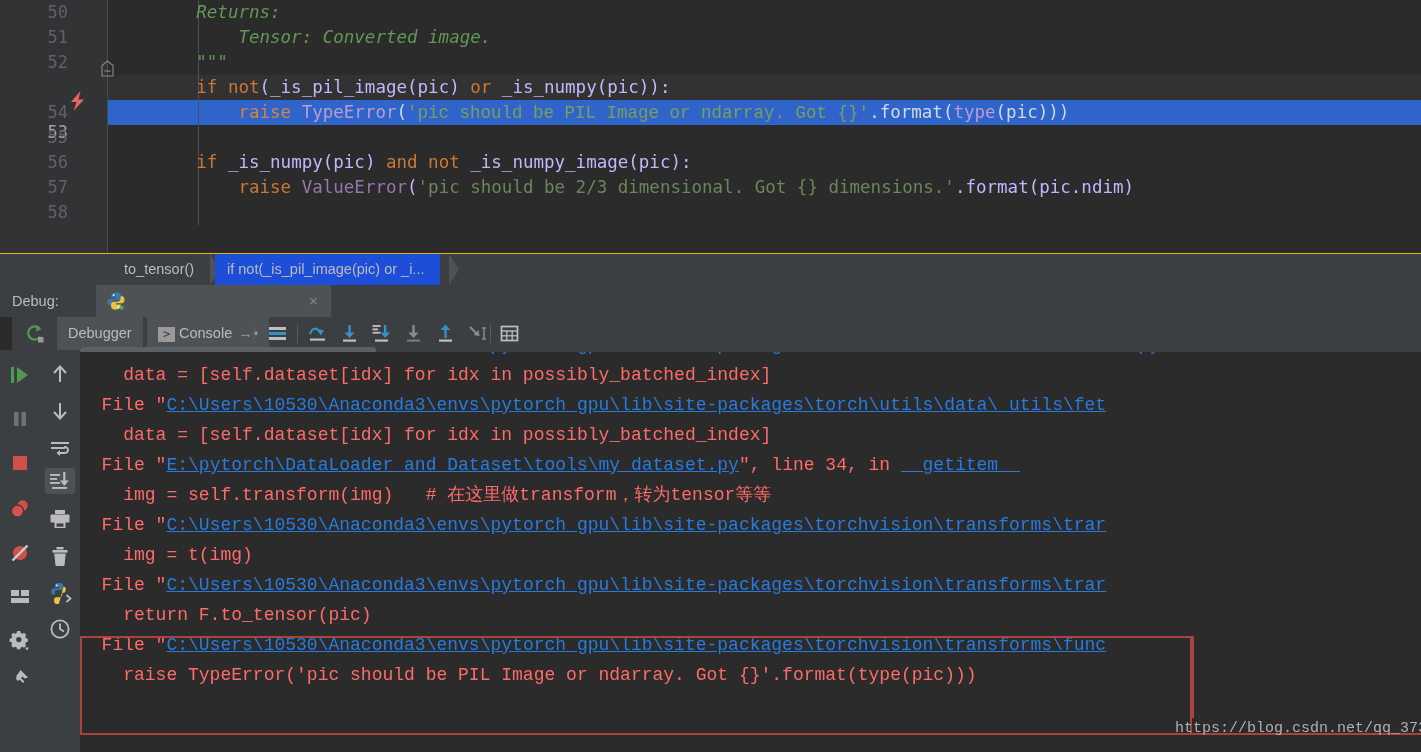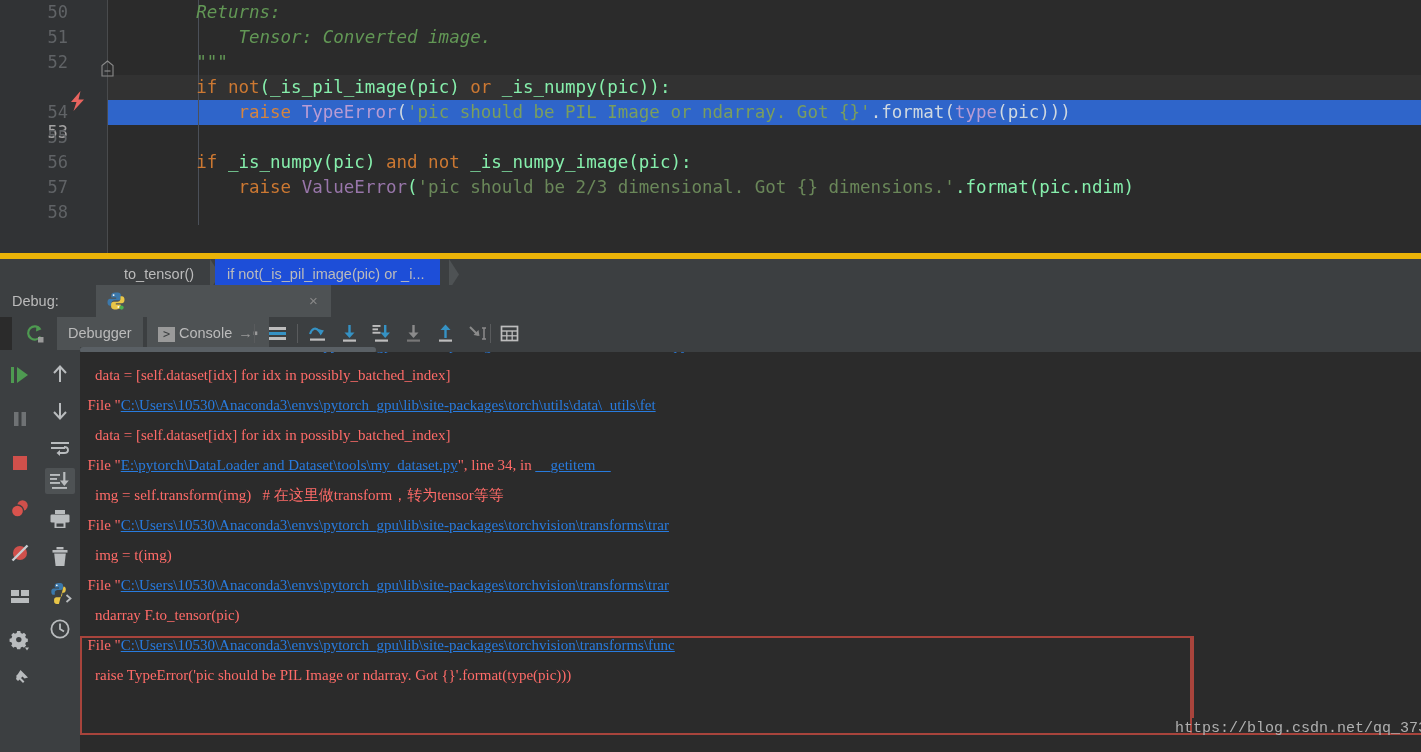--- a/index.html
+++ b/index.html
@@ -50,41 +50,41 @@
     background: #2f65ca;
   }
   .indent-guide {
     position: absolute; width: 1px; height: 25px; background: #4b5059;
   }
   
   .s-doc  { color: #629755; font-style: italic; }
   .s-str  { color: #6a8759; }
   .s-kw   { color: #cc7832; }
   .s-cls  { color: #9876aa; }
-  .s-txt  { color: #86efac; }
+  .s-txt  { color: #c4b5fd; }
   .s-trip { color: #629755; }
-  .sel .s-str { color: #7a9e5e; }
+  .sel .s-str { color: #7a9e5e; font-family: Liberation Mono, monospace; }
   .sel .s-kw  { color: #d4843f; }
   .sel .s-txt { color: #cfd8e0; }
   .sel .s-cls { color: #b89cd4; }
 
   .fold-marker {
     position: absolute; left: 101px; top: 60px;
     width: 13px; height: 17px;
   }
   .bolt-icon {
     position: absolute; left: 68px; top: 90px;
     width: 20px; height: 22px;
   }
 
   
   #breadcrumb {
     position: absolute; left: 0; top: 253px; width: 1421px; height: 32px;
     background: #3c3f41;
-    border-top: 6px solid #eab308;
+    border-top: 1px solid #eab308;
   }
   .bc-item {
     position: absolute; top: 0; height: 31px; line-height: 31px;
     color: #bbbbbb; font-size: 14.5px; padding: 0 16px 0 12px;
     font-family: "Liberation Sans", sans-serif;
     white-space: nowrap;
   }
   .bc-1 { left: 112px; }
   .bc-2 { left: 215px; background: #1d4ed8; }
   .bc-arrow {
@@ -160,21 +160,21 @@
     border-radius: 2px;
   }
 
   
   #console {
     position: absolute; left: 80px; top: 352px; width: 1341px; height: 400px;
     background: #2b2b2b; overflow: hidden;
   }
   .oline {
     position: relative; height: 30px; line-height: 30px; white-space: pre;
-    font-family: Liberation Serif, serif; font-size: 15px;
+    font-family: Liberation Mono, monospace; font-size: 18px;
     color: #ff6b68;
   }
   .lnk { color: #287bde; text-decoration: underline; }
   .cn  { color: #ff6b68; }
   #console-hscroll {
     position: absolute; left: 80px; top: 347px; width: 1341px; height: 6px;
     background: #3c3f41;
   }
   #console-hscroll-thumb {
     position: absolute; left: 0; top: 0; width: 296px; height: 6px;
@@ -479,21 +479,21 @@
   <div id="console-lines">
       <div class="oline" style="margin-top: -22px;"><span class="cn">  File "</span><span class="lnk">C:\Users\10530\Anaconda3\envs\pytorch_gpu\lib\site-packages\torch\utils\data\_utils\fetch.py</span></div>
       <div class="oline"><span class="cn">    data = [self.dataset[idx] for idx in possibly_batched_index]</span></div>
       <div class="oline"><span class="cn">  File "</span><span class="lnk">C:\Users\10530\Anaconda3\envs\pytorch_gpu\lib\site-packages\torch\utils\data\_utils\fet</span></div>
       <div class="oline"><span class="cn">    data = [self.dataset[idx] for idx in possibly_batched_index]</span></div>
       <div class="oline"><span class="cn">  File "</span><span class="lnk">E:\pytorch\DataLoader and Dataset\tools\my_dataset.py</span><span class="cn">", line 34, in </span><span class="lnk">__getitem__</span></div>
       <div class="oline"><span class="cn">    img = self.transform(img)   # 在这里做transform，转为tensor等等</span></div>
       <div class="oline"><span class="cn">  File "</span><span class="lnk">C:\Users\10530\Anaconda3\envs\pytorch_gpu\lib\site-packages\torchvision\transforms\trar</span></div>
       <div class="oline"><span class="cn">    img = t(img)</span></div>
       <div class="oline"><span class="cn">  File "</span><span class="lnk">C:\Users\10530\Anaconda3\envs\pytorch_gpu\lib\site-packages\torchvision\transforms\trar</span></div>
-      <div class="oline"><span class="cn">    ndarray F.to_tensor(pic)</span></div>
+      <div class="oline"><span class="cn">    return F.to_tensor(pic)</span></div>
       <div class="oline"><span class="cn">  File "</span><span class="lnk">C:\Users\10530\Anaconda3\envs\pytorch_gpu\lib\site-packages\torchvision\transforms\func</span></div>
       <div class="oline"><span class="cn">    raise TypeError('pic should be PIL Image or ndarray. Got {}'.format(type(pic)))</span></div>
     </div>
 </div>
 
 <div id="annot-box"></div>
 <div id="annot-tick"></div>
 <div id="annot-line-right"></div>
 <div id="watermark">https://blog.csdn.net/qq_37388085</div>
 

